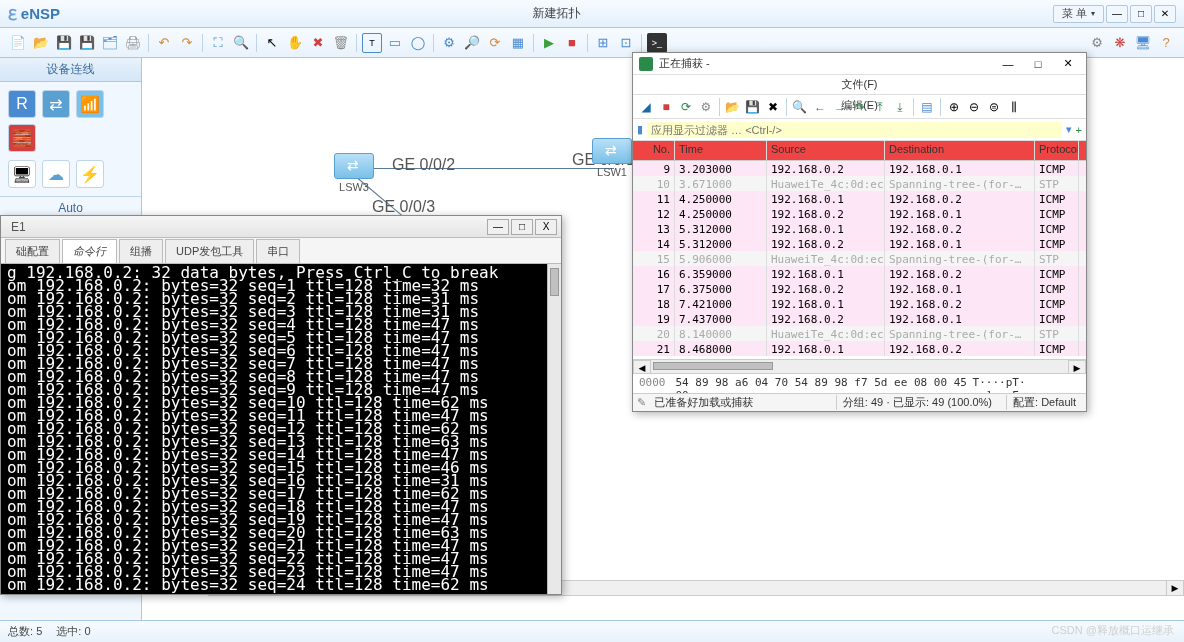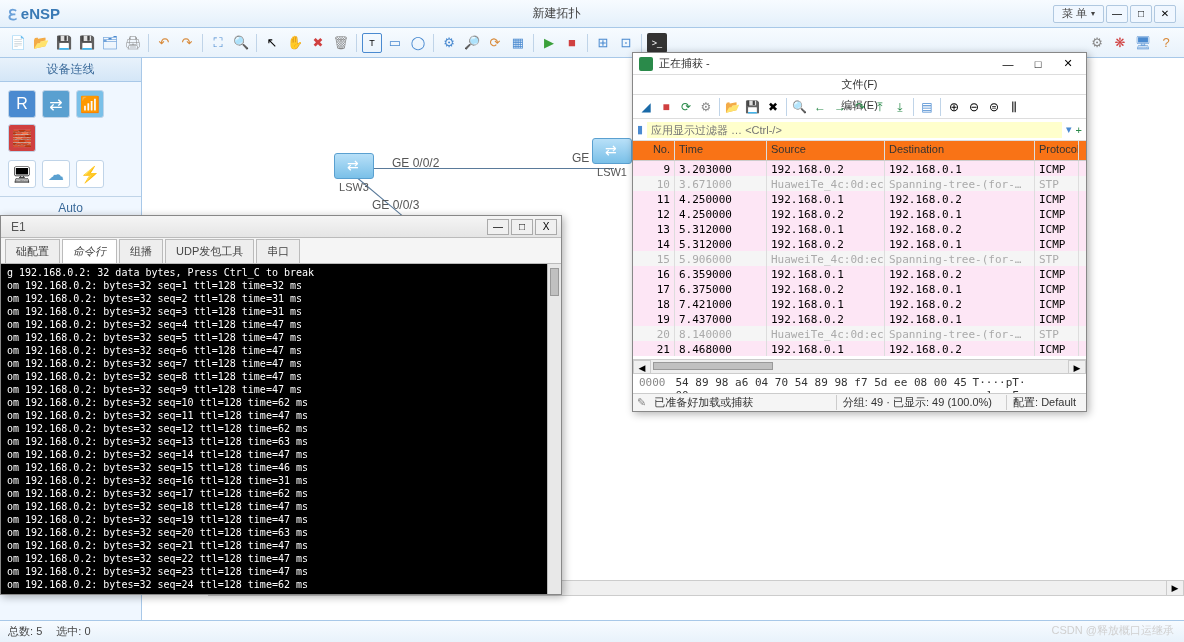--- a/index.html
+++ b/index.html
@@ -24,52 +24,52 @@
 .device-grid { padding: 8px; display: flex; flex-wrap: wrap; gap: 6px; }
 .device-item { width: 28px; height: 28px; border: 1px solid #c0d4e8; border-radius: 3px; background: #fff; display: flex; align-items: center; justify-content: center; cursor: pointer; font-size: 16px; }
 .auto-row { padding: 4px 8px; text-align: center; color: #3a6a9a; border-top: 1px solid #c0d4e8; border-bottom: 1px solid #c0d4e8; cursor: pointer; }
 .slider-row { padding: 6px 8px; display: flex; align-items: center; gap: 4px; }
 
 .canvas-area { flex: 1; background: #fff; position: relative; }
 .topo-node { position: absolute; text-align: center; color: #555; font-size: 11px; }
 .switch-icon { width: 40px; height: 26px; background: linear-gradient(#b8e0f8, #7ac0e8); border: 1px solid #5aa0d0; border-radius: 3px; margin: 0 auto 2px; position: relative;}
 .switch-icon::before{content:"⇄";position:absolute;top:3px;left:12px;color:#fff;font-size:14px;}
 .link-line { position: absolute; background: #5a7a9a; height: 1px; transform-origin: left center; }
-.port-label { position: absolute; font-size: 12px; color: #555; }
+.port-label { position: absolute; font-size: 16px; color: #555; }
 .scroll-corner { position: absolute; right: 0; bottom: 2px; display: flex; }
 .sc-btn { width: 18px; height: 16px; border: 1px solid #ccc; background: #f0f0f0; font-size: 9px; display: flex; align-items: center; justify-content: center; cursor: pointer; }
 
 .statusbar { height: 22px; background: linear-gradient(#f7fbff, #e8f2fb); border-top: 1px solid #a8c8e8; display: flex; align-items: center; padding: 0 8px; color: #444; font-size: 11px; gap: 14px; }
 .watermark { position: absolute; right: 10px; bottom: 4px; color: #d0d0d0; font-size: 11px; }
 
 
 .console-win { position: absolute; left: 0; top: 215px; width: 562px; height: 380px; background: #fff; border: 1px solid #888; box-shadow: 2px 2px 8px rgba(0,0,0,0.3); z-index: 5; display: flex; flex-direction: column; }
 .console-titlebar { height: 22px; background: linear-gradient(#f5f5f5, #e5e5e5); border-bottom: 1px solid #bbb; display: flex; align-items: center; justify-content: flex-end; padding: 0 4px; gap: 2px; }
 .console-titlebar .cbtn { width: 22px; height: 16px; border: 1px solid #aaa; background: #f0f0f0; display: flex; align-items: center; justify-content: center; font-size: 10px; cursor: pointer; }
 .console-titlebar .label { flex:1; padding-left:6px; color:#555;}
 .console-tabs { height: 26px; background: #f5f5f5; border-bottom: 1px solid #bbb; display: flex; align-items: flex-end; padding-left: 4px; }
 .ctab { padding: 4px 10px; border: 1px solid #bbb; border-bottom: none; background: #eee; margin-right: 2px; font-size: 11px; cursor: pointer; color: #444; }
 .ctab.active { background: #fff; font-style: italic; }
-.console-body { flex: 1; background: #000; color: #fff; font-family: "Consolas", monospace; font-size: 10px; padding: 2px 6px; overflow: hidden; line-height: 13px; white-space: pre; position: relative; }
+.console-body { flex: 1; background: #000; color: #fff; font-family: "Consolas", monospace; font-size: 16px; padding: 2px 6px; overflow: hidden; line-height: 13px; white-space: pre; position: relative; }
 .console-body .scrollb { position:absolute; right:0; top:0; bottom:0; width:14px; background:#e8e8e8; border-left:1px solid #bbb;}
 .console-body .scrollb .thumb{position:absolute;top:4px;left:2px;right:2px;height:28px;background:#c0c0c0;border:1px solid #999;}
 
 
 .ws-win { position: absolute; left: 632px; top: 52px; width: 455px; height: 360px; background: #fff; border: 1px solid #888; box-shadow: 2px 2px 8px rgba(0,0,0,0.3); z-index: 10; display: flex; flex-direction: column; font-size: 11px; }
 .ws-titlebar { height: 22px; background: #fff; border-bottom: 1px solid #ddd; display: flex; align-items: center; padding: 0 6px; gap: 6px; }
 .ws-titlebar .ws-icon { width: 14px; height: 14px; background: #2a8a4a; border-radius: 2px; }
 .ws-titlebar .title { flex: 1; color: #333; }
 .ws-titlebar .wbtn { width: 24px; height: 16px; display:flex;align-items:center;justify-content:center; cursor:pointer; font-size:11px;}
 .ws-menubar { height: 20px; border-bottom: 1px solid #ddd; display: flex; align-items: center; padding: 0 4px; gap: 2px; flex-direction: column; }
 .ws-menu { padding: 2px 4px; cursor: pointer; color: #333; }
 .ws-toolbar { height: 24px; border-bottom: 1px solid #ddd; display: flex; align-items: center; padding: 0 4px; gap: 2px; }
 .ws-tool { width: 18px; height: 18px; display: flex; align-items: center; justify-content: center; cursor: pointer; font-size: 12px; border: 1px solid transparent; }
 .ws-filter { height: 22px; border-bottom: 1px solid #ddd; display: flex; align-items: center; padding: 0 4px; gap: 4px; background:#fff;}
 .ws-filter input { flex: 1; border: none; outline: none; font-size: 11px; background:#ffffcc; padding:2px 4px; }
-.ws-table-header { height: 20px; background: #f97316; border-bottom: 1px solid #ccc; display: flex; color: #333; }
+.ws-table-header { height: 20px; background: #ef4444; border-bottom: 1px solid #ccc; display: flex; color: #333; }
 .ws-col { padding: 2px 4px; border-right: 1px solid #ddd; overflow: hidden; white-space: nowrap; }
 .ws-rows { flex: 1; overflow: hidden; position: relative; background: #fff; }
 .ws-row { display: flex; height: 15px; }
 .ws-row.icmp { background: #fde6f5; }
 .ws-row.stp { background: #f5f5f5; color: #aaa; }
 .ws-row .ws-col { font-family: monospace; font-size: 11px; }
 .ws-scroll { height: 14px; background: #eee; border-top: 1px solid #ccc; display:flex;}
 .ws-scroll .track{flex:1;position:relative;}
 .ws-scroll .thumb{position:absolute;left:2px;top:2px;height:8px;width:120px;background:#c0c0c0;border:1px solid #999;}
 .ws-hex { height: 20px; border-top: 1px solid #ccc; background: #fff; font-family: monospace; font-size: 11px; padding: 2px 6px; color: #333; display:flex; }

